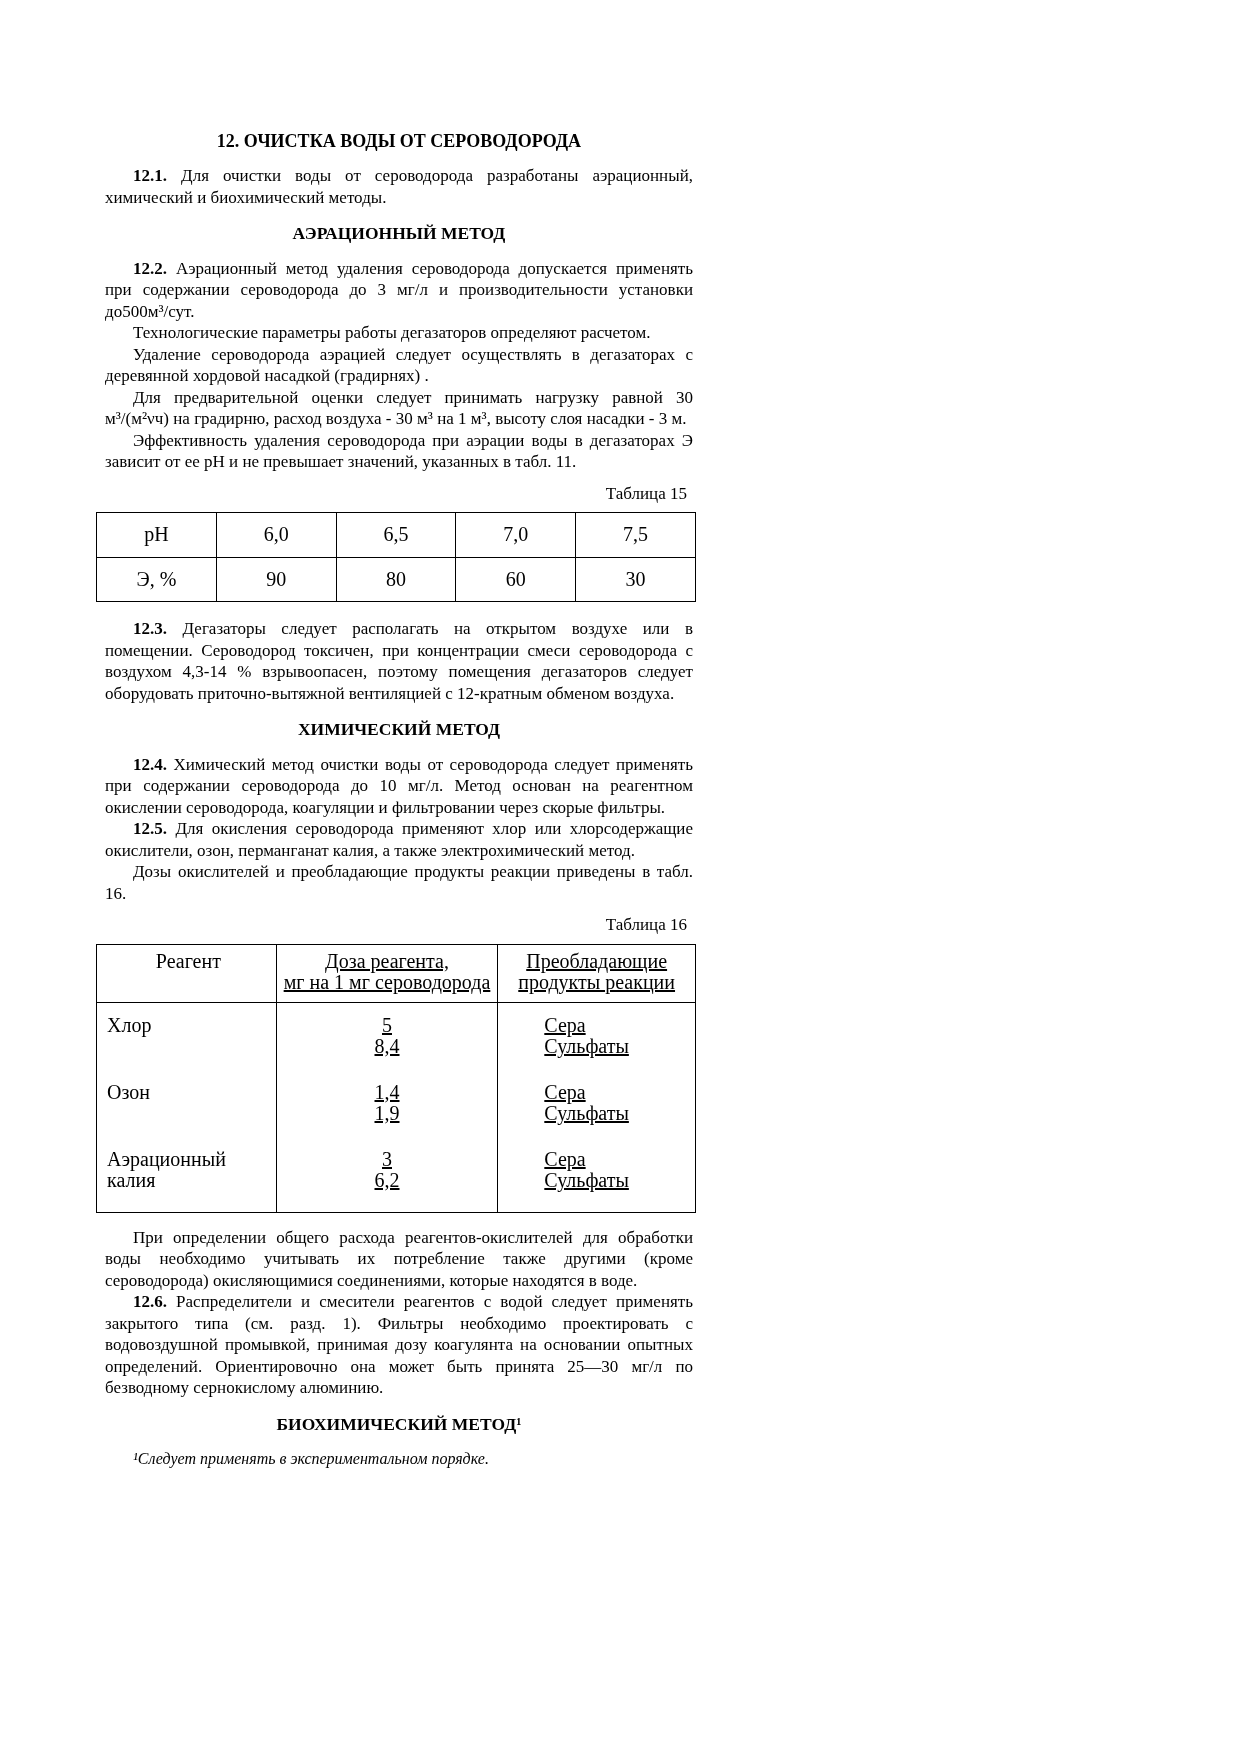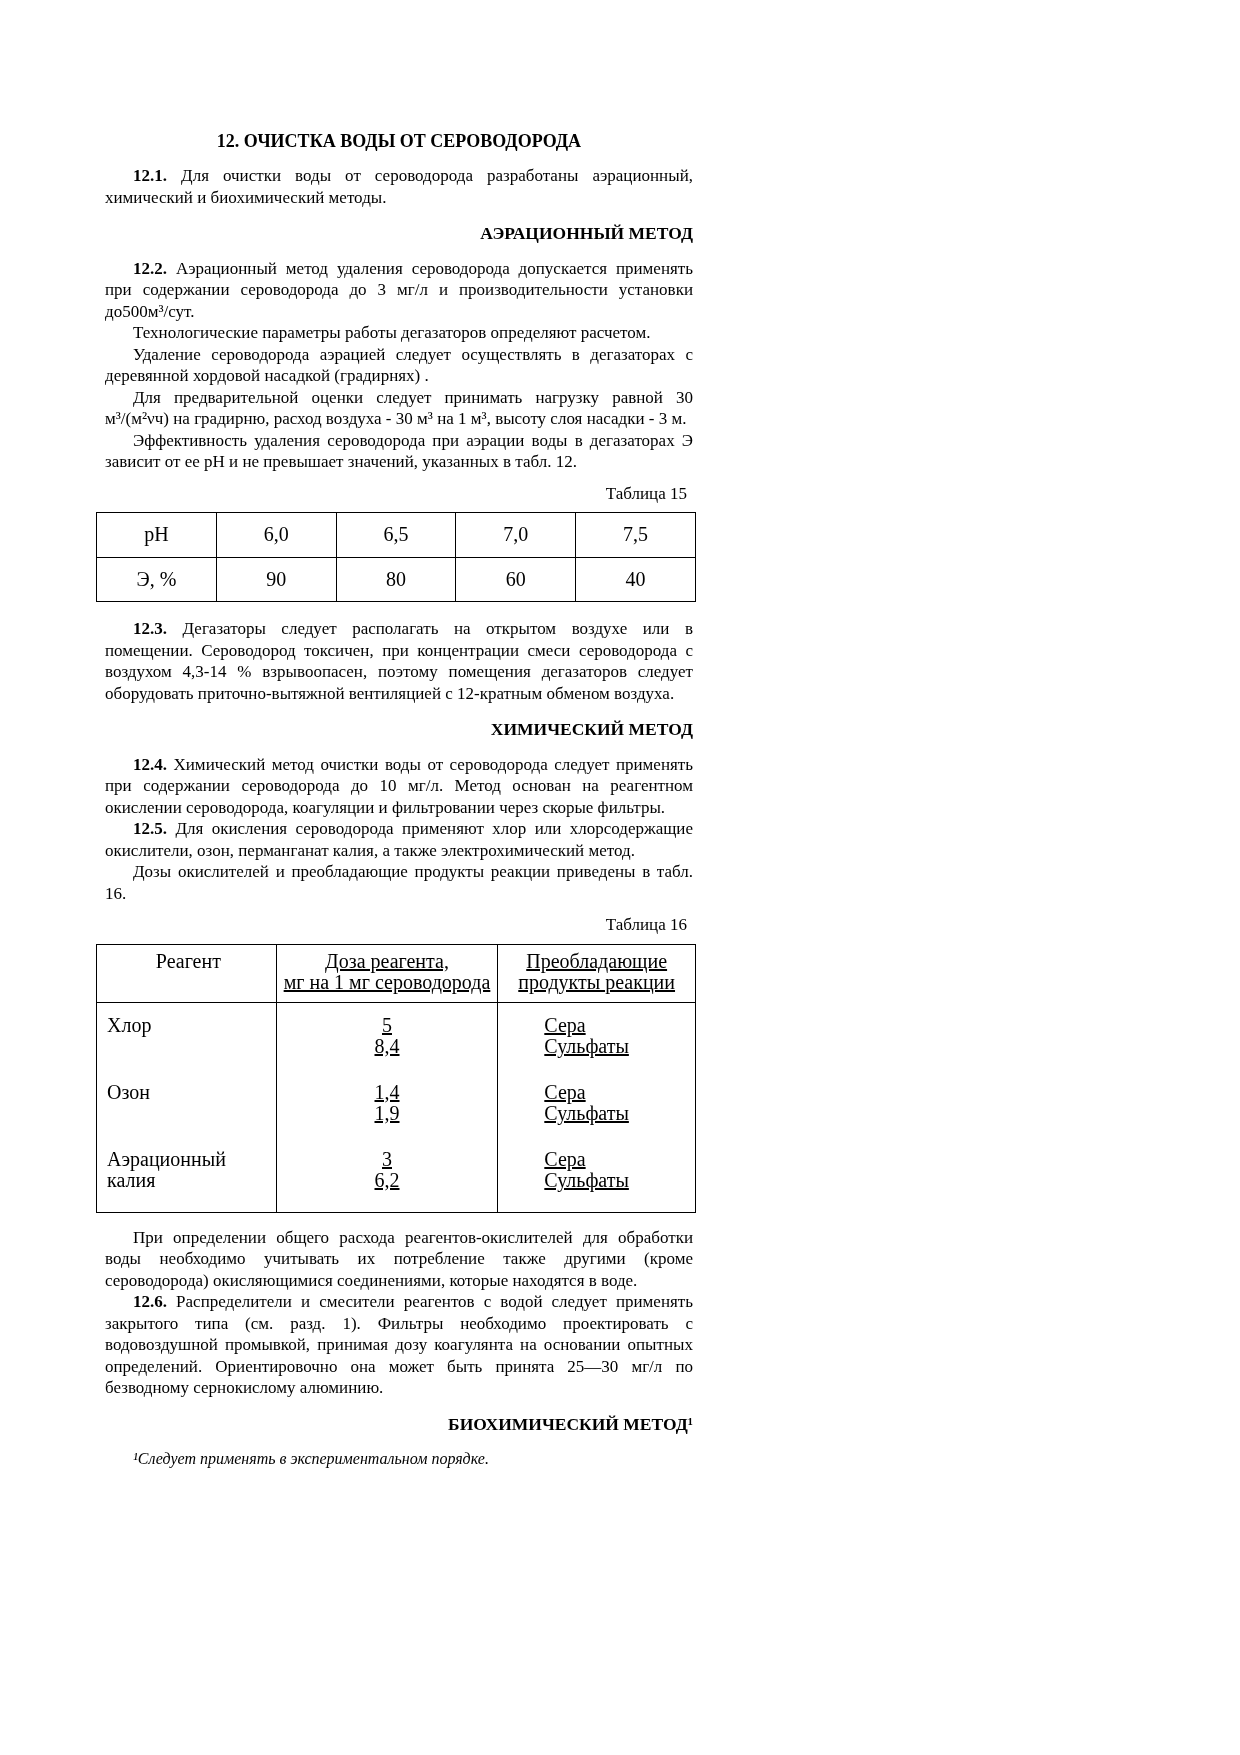--- a/index.html
+++ b/index.html
@@ -26,21 +26,21 @@
     line-height: 21.5px;
   }
   .title {
     text-align: center;
     font-weight: bold;
     font-size: 18px;
     line-height: 22px;
     margin-bottom: 13px;
   }
   .heading {
-    text-align: right;
+    text-align: center;
     font-weight: bold;
     font-size: 17.5px;
     margin: 15px 0 13px 0;
   }
   .para {
     text-align: justify;
     text-indent: 28px;
     margin: 0;
   }
   .num { font-weight: bold; }
@@ -98,39 +98,39 @@
     <h1 class="title">12. ОЧИСТКА ВОДЫ ОТ СЕРОВОДОРОДА</h1>
 
     <p class="para"><b class="num">12.1.</b> <span>Для очистки воды от сероводорода разработаны аэрационный, химический и биохимический методы.</span></p>
 
     <h2 class="heading">АЭРАЦИОННЫЙ МЕТОД</h2>
 
     <p class="para"><b class="num">12.2.</b> <span>Аэрационный метод удаления сероводорода допускается применять при содержании сероводорода до 3 мг/л и производительности установки до500м³/сут.</span></p>
     <p class="para">Технологические параметры работы дегазаторов определяют расчетом.</p>
     <p class="para">Удаление сероводорода аэрацией следует осуществлять в дегазаторах с деревянной хордовой насадкой (градирнях) .</p>
     <p class="para">Для предварительной оценки следует принимать нагрузку равной 30 м³/(м²νч) на градирню, расход воздуха - 30 м³ на 1 м³, высоту слоя насадки - 3 м.</p>
-    <p class="para">Эффективность удаления сероводорода при аэрации воды в дегазаторах Э зависит от ее pH и не превышает значений, указанных в табл. 12.</p>
+    <p class="para">Эффективность удаления сероводорода при аэрации воды в дегазаторах Э зависит от ее pH и не превышает значений, указанных в табл. 11.</p>
 
     <p class="table-caption">Таблица 15</p>
 
     <table class="t15">
       <tbody>
         <tr>
           <td>pH</td>
           <td>6,0</td>
           <td>6,5</td>
           <td>7,0</td>
           <td>7,5</td>
         </tr>
         <tr>
           <td>Э, %</td>
           <td>90</td>
           <td>80</td>
           <td>60</td>
-          <td>40</td>
+          <td>30</td>
         </tr>
       </tbody>
     </table>
 
     <p class="para mt"><b class="num">12.3.</b> <span>Дегазаторы следует располагать на открытом воздухе или в помещении. Сероводород токсичен, при концентрации смеси сероводорода с воздухом 4,3-14 % взрывоопасен, поэтому помещения дегазаторов следует оборудовать приточно-вытяжной вентиляцией с 12-кратным обменом воздуха.</span></p>
 
     <h2 class="heading">ХИМИЧЕСКИЙ МЕТОД</h2>
 
     <p class="para"><b class="num">12.4.</b> <span>Химический метод очистки воды от сероводорода следует применять при содержании сероводорода до 10 мг/л. Метод основан на реагентном окислении сероводорода, коагуляции и фильтровании через скорые фильтры.</span></p>
     <p class="para"><b class="num">12.5.</b> <span>Для окисления сероводорода применяют хлор или хлорсодержащие окислители, озон, перманганат калия, а также электрохимический метод.</span></p>

